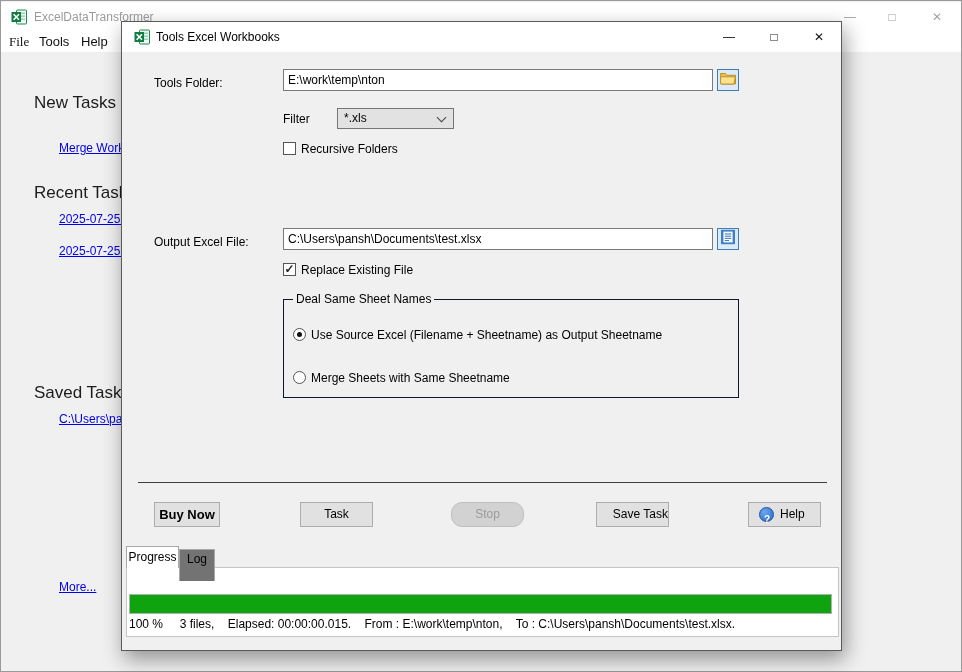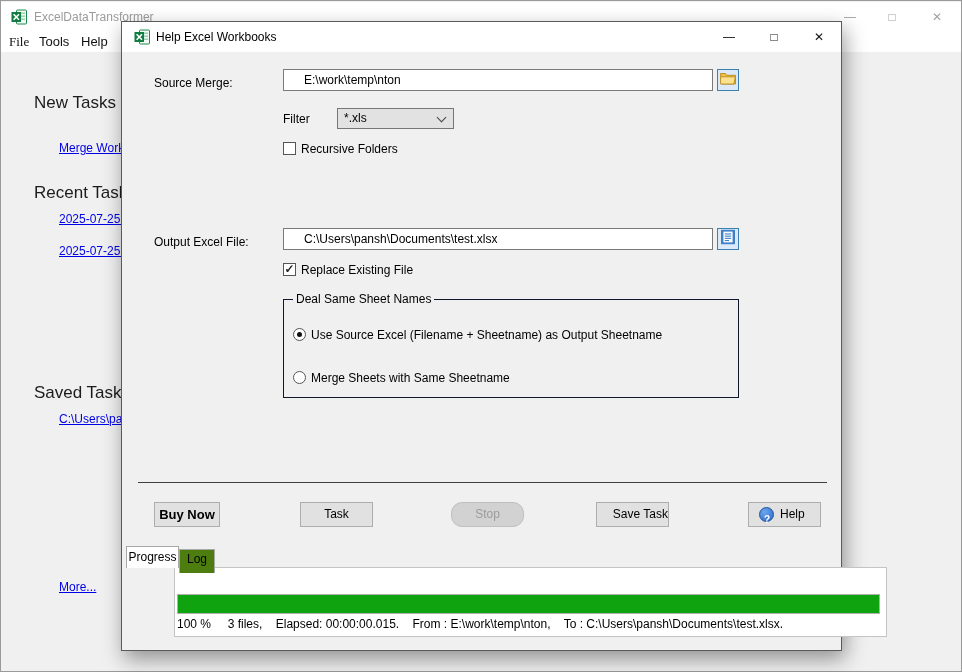--- a/index.html
+++ b/index.html
@@ -42,21 +42,21 @@
   .dlg-ctrl { color:#111; cursor:pointer; }
   .d-min { left:587px; } .d-max { left:632px; } .d-close { left:677px; }
 
   .lbl { position:absolute; font-size:12px; color:#000; }
   .lbl-source { left:32px; top:54px; }
   .lbl-filter { left:161px; top:90px; }
   .lbl-output { left:32px; top:213px; }
 
   .txtinput { position:absolute; width:430px; height:22px; border:1px solid #7a7a7a;
               background:#fff; font-family:"Liberation Sans",sans-serif; font-size:12px;
-              padding:0 20px; color:#000; outline:none; }
+              padding:0 4px; color:#000; outline:none; }
   .inp-source { left:161px; top:47px; }
   .inp-output { left:161px; top:206px; }
 
   .browse-btn { position:absolute; width:22px; height:22px; background:#dbe9f9;
                 border:1px solid #3c7fb1; display:flex; align-items:center;
                 justify-content:center; cursor:pointer; }
   .btn-folder { left:595px; top:47px; }
   .btn-file   { left:595px; top:206px; }
 
   .combobox { position:absolute; left:215px; top:86px; width:117px; height:21px;
@@ -102,24 +102,24 @@
   .btn-help  { left:626px; width:73px; text-align:left; padding-left:31px; }
   .help-icon { position:absolute; left:10px; top:4px; width:15px; height:15px;
                border-radius:50%; background:radial-gradient(circle at 35% 30%, #6aa7ee, #2a67c9);
                border:1px solid #1c4f9c; }
   .help-icon::after { content:"?"; position:absolute; left:4px; top:-0.5px;
                font-size:10px; font-weight:bold; color:#fff; }
 
   .tab { position:absolute; font-size:12px; text-align:center; cursor:pointer; }
   .tab-progress { left:4px; top:524px; width:53px; height:22px; background:#ffffff;
                   border:1px solid #a8a8a8; border-bottom:none; line-height:21px; z-index:3; }
-  .tab-log { left:57px; top:527px; width:36px; height:24px; background:#4d7c0f;
+  .tab-log { left:57px; top:527px; width:36px; height:32px; background:#737373;
              border:1px solid #a8a8a8; border-bottom:none; line-height:18px; z-index:2; }
   .tab-page { position:absolute; left:4px; top:545px; width:713px; height:70px;
-              background:#ffffff; border:1px solid #c4c4c4; z-index:1;margin-left:48px; }
+              background:#ffffff; border:1px solid #c4c4c4; z-index:1; }
   .progressbar { position:absolute; left:2px; top:26px; width:703px; height:20px;
                  border:1px solid #b0b0b0; background:#fff; }
   .progress-fill { width:100%; height:100%; background:#0fa30f; }
   .status-line { position:absolute; left:2px; top:49px; font-size:12px; color:#000;
                  white-space:pre; }
 </style>
 </head>
 <body>
 
 <div class="main-window">
@@ -160,27 +160,27 @@
       <span class="dlg-icon">
         <svg width="16" height="16" viewBox="0 0 16 16">
           <rect x="5.5" y="1" width="10" height="14" rx="1" fill="#f2faf5" stroke="#1e8a4f" stroke-width="1"></rect>
           <rect x="8" y="3.5" width="6" height="1.4" fill="#8fd0ae"></rect>
           <rect x="8" y="6.5" width="6" height="1.4" fill="#8fd0ae"></rect>
           <rect x="8" y="9.5" width="6" height="1.4" fill="#8fd0ae"></rect>
           <rect x="0.5" y="3" width="9.5" height="10" fill="#107c41"></rect>
           <path d="M2.6 5.2 L8 10.8 M8 5.2 L2.6 10.8" stroke="#ffffff" stroke-width="1.6"></path>
         </svg>
       </span>
-      <span class="dlg-title">Help Excel Workbooks</span>
+      <span class="dlg-title">Tools Excel Workbooks</span>
       <span class="wc dlg-ctrl d-min">—</span>
       <span class="wc dlg-ctrl d-max">□</span>
       <span class="wc dlg-ctrl d-close">✕</span>
     </div>
 
-    <span class="lbl lbl-source">Source Merge:</span>
+    <span class="lbl lbl-source">Tools Folder:</span>
     <input class="txtinput inp-source" type="text" value="E:\work\temp\nton" style="">
     <div class="browse-btn btn-folder">
       <span>
         <svg width="16" height="13" viewBox="0 0 16 13">
           <path d="M0.5 1.5 h5 l1.2 1.8 h8.8 v8.7 h-14 z" fill="#f5c13c" stroke="#b98a1c" stroke-width="0.9"></path>
           <path d="M0.6 4.8 h14.8 l-1.6 7.2 h-13.2 z" fill="#fbe291" stroke="#b98a1c" stroke-width="0.9"></path>
         </svg>
       </span>
     </div>
 

